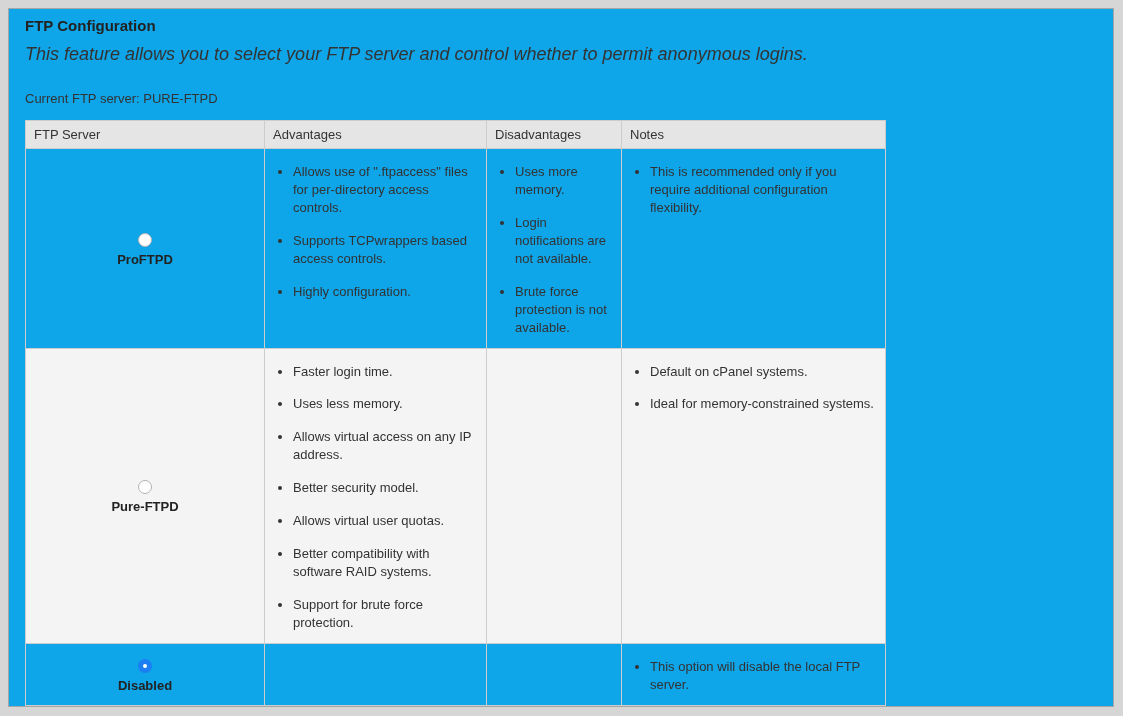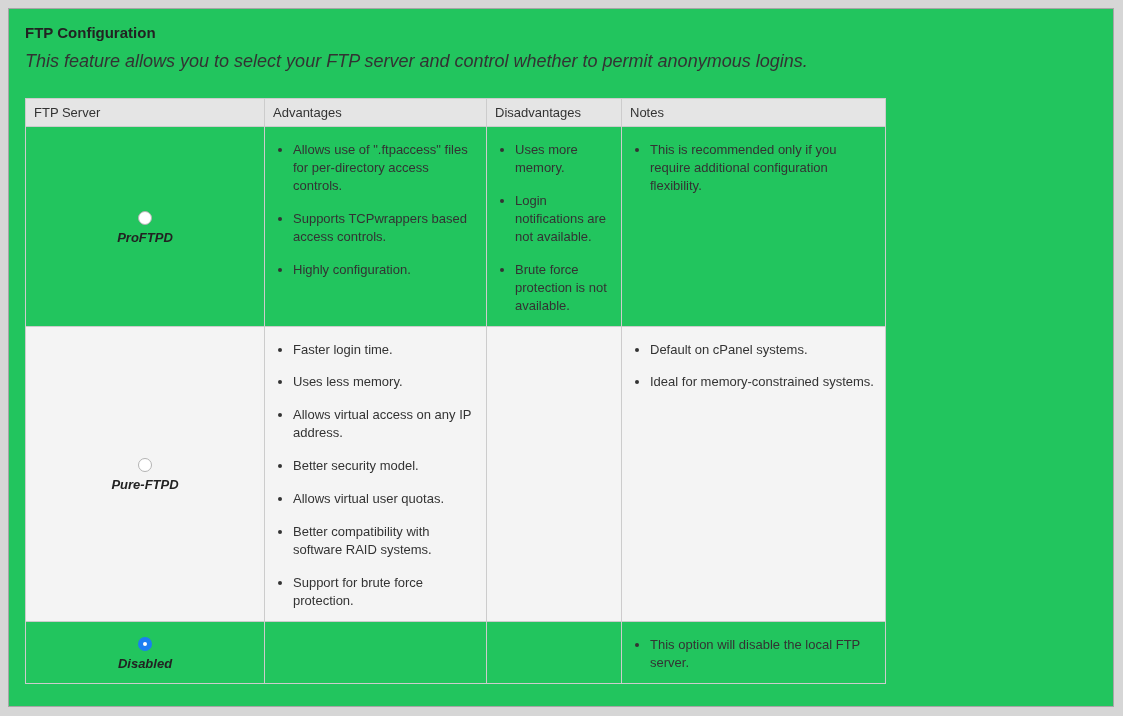--- a/index.html
+++ b/index.html
@@ -6,23 +6,23 @@
   body {
     width: 1123px; height: 716px;
     background: #d6d6d6;
     font-family: "Liberation Sans", "DejaVu Sans", sans-serif;
     color: #333;
     overflow: hidden;
   }
   .card {
     position: absolute;
     left: 8px; top: 8px; right: 9px; bottom: 9px;
-    background: #22c55e;
+    background: #0ea5e9;
     border: 1px solid #a6a6a6;
-    padding: 15px 16px;
+    padding: 8px 16px;
     box-sizing: border-box;
   }
   h1.page-title {
     font-size: 15px;
     font-weight: bold;
     color: #222;
     margin: 0 0 10px 0;
   }
   p.page-desc {
     font-style: italic;
@@ -84,41 +84,41 @@
     width: 4px; height: 4px;
     margin: -2px 0 0 -2px;
     border-radius: 50%;
     background: #ffffff;
   }
   .server-label {
     font-weight: bold;
     font-size: 13px;
     color: #222;
     margin-top: 4px;
-    font-style: italic;
   }
   td.list-cell { vertical-align: top; }
   td.list-cell ul {
     margin: 0;
     padding: 13px 8px 10px 27px;
   }
   td.list-cell li {
     font-size: 13px;
     line-height: 1.38;
     color: #333;
     margin-bottom: 15px;
   }
   td.list-cell li:last-child { margin-bottom: 0; }
 </style>
 </head>
 <body>
 
 <div class="card">
   <h1 class="page-title">FTP Configuration</h1>
   <p class="page-desc">This feature allows you to select your FTP server and control whether to permit anonymous logins.</p>
+  <p class="current-server">Current FTP server: PURE-FTPD</p>
 
   <table class="ftp-table">
     <colgroup>
       <col style="width:239px">
       <col style="width:222px">
       <col style="width:135px">
       <col style="width:264px">
     </colgroup>
     <thead>
       <tr id="header-row">

